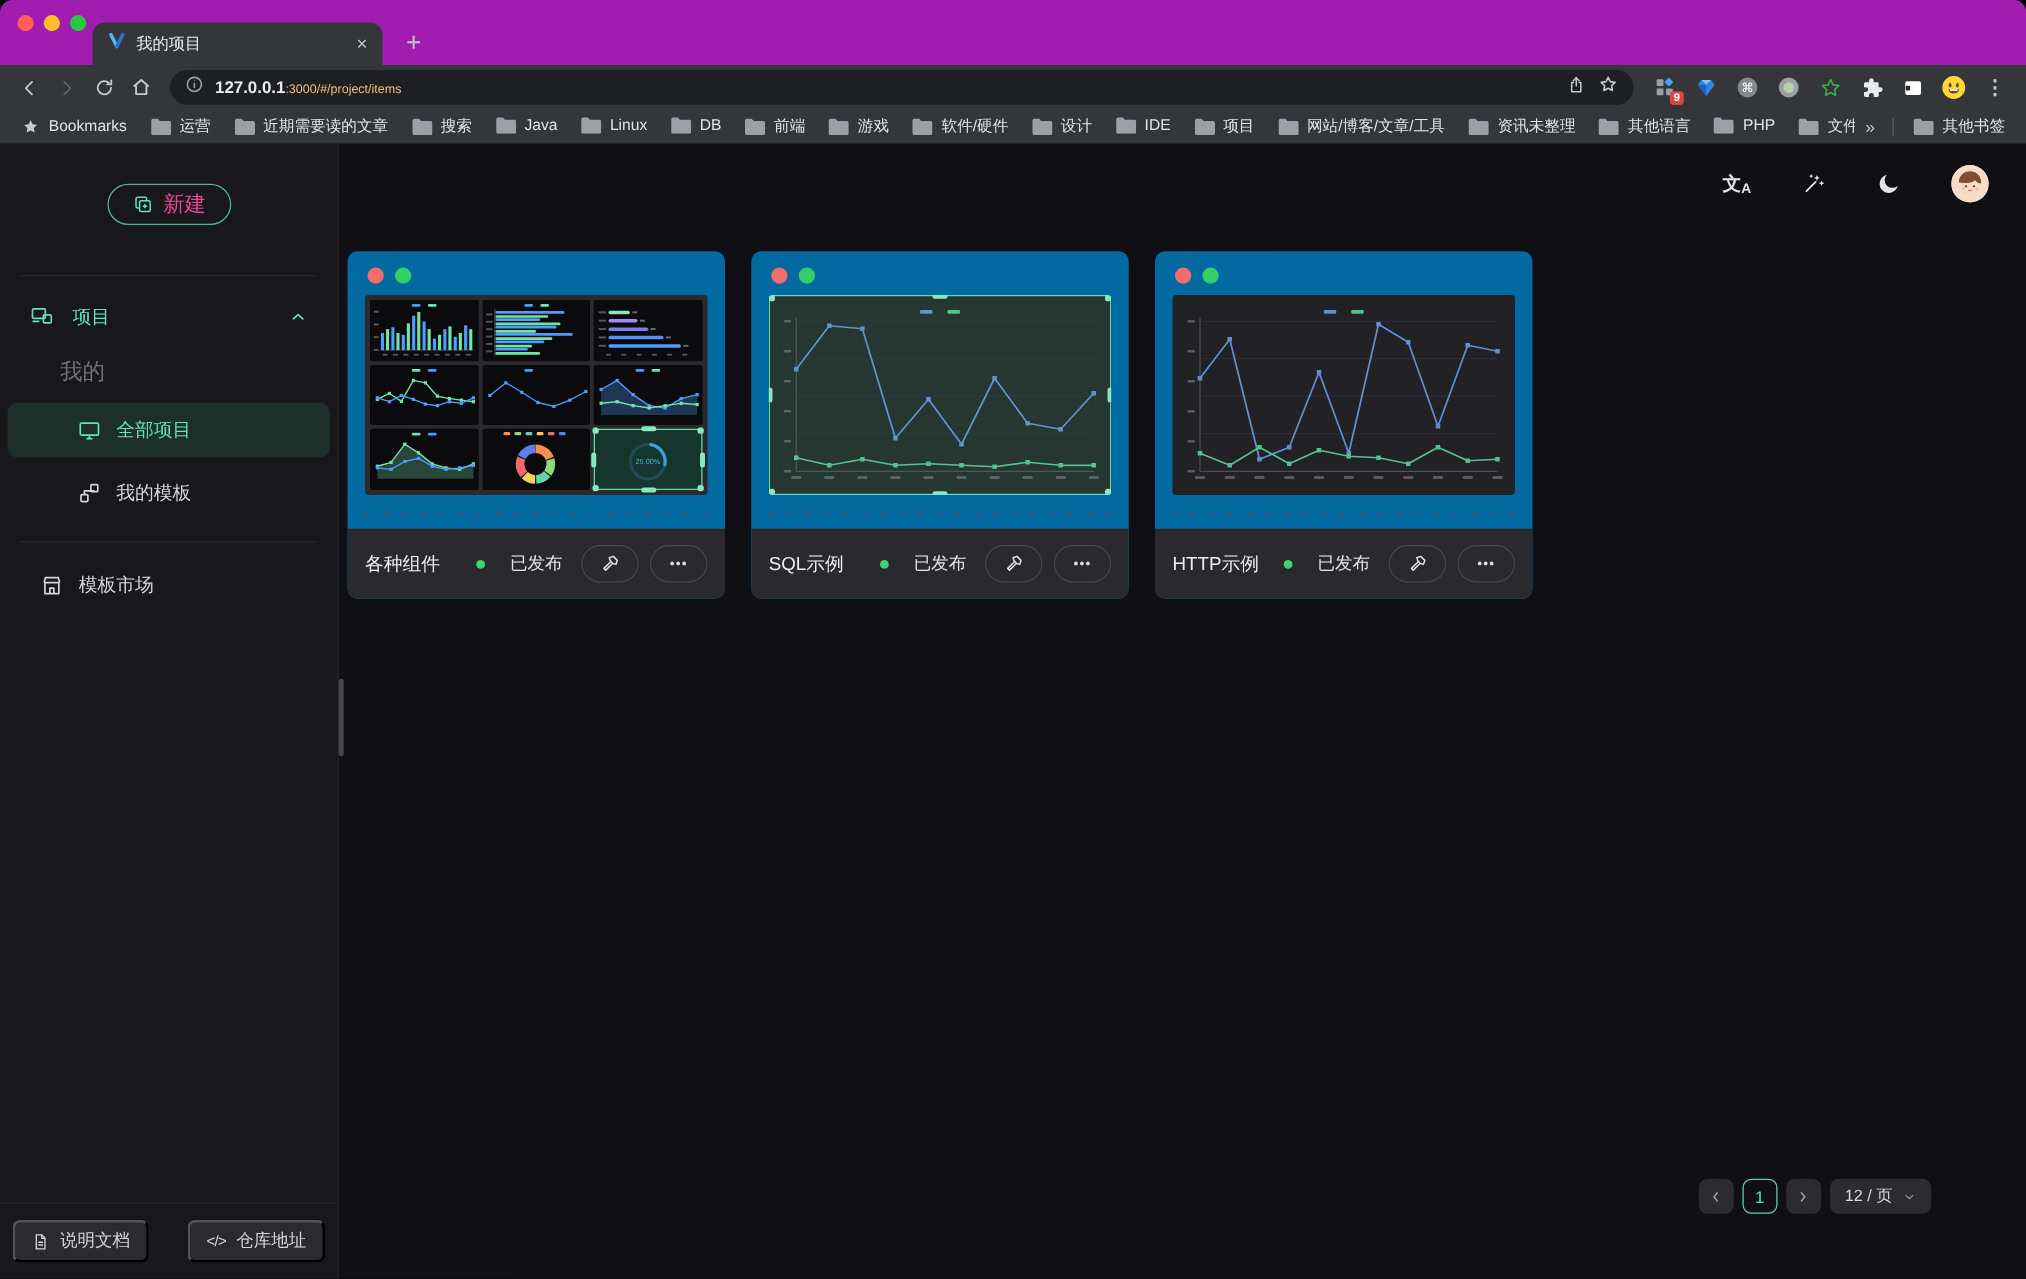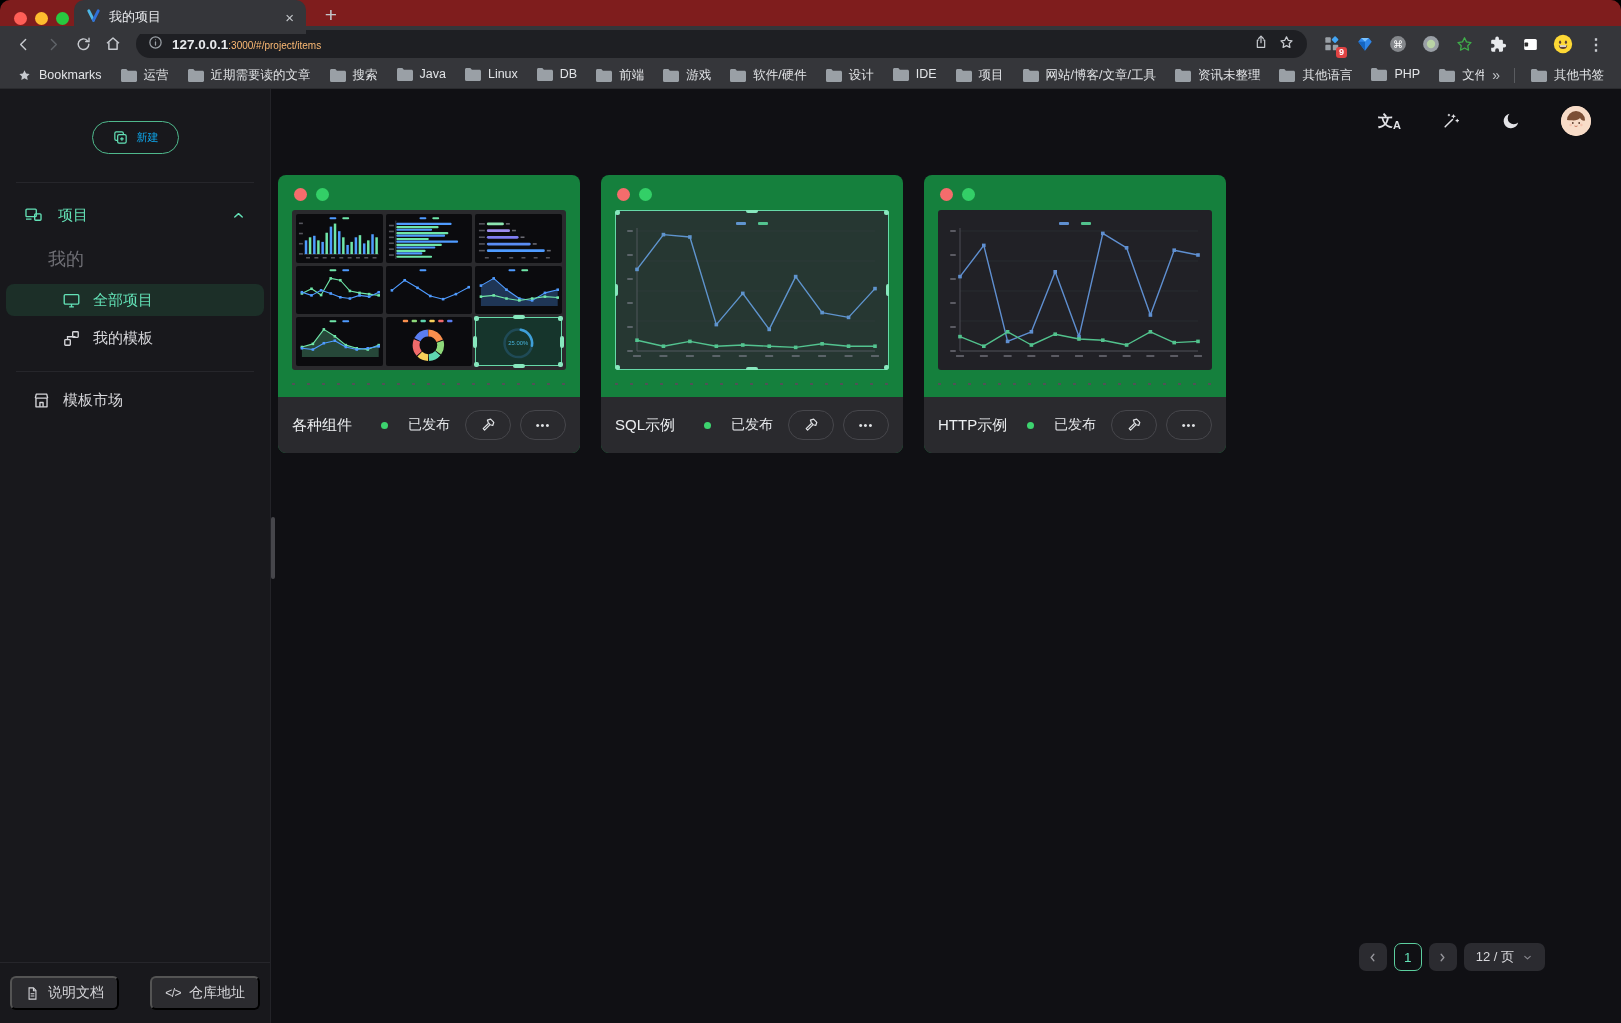--- a/index.html
+++ b/index.html
@@ -1,19 +1,19 @@
 <!DOCTYPE html>
 <html><head>
 <meta charset="utf-8">
 <style>
   html,body{margin:0;padding:0;background:#000;font-family:"Liberation Sans",sans-serif;-webkit-font-smoothing:antialiased}
   .window{width:1621px;height:1023px;border-radius:10px 10px 0 0;overflow:hidden;display:flex;flex-direction:column;background:#101014;position:relative}
 
   
-  .tabstrip{height:26px;background:#7f1d1d;position:relative;display:flex;flex:none}
+  .tabstrip{height:52px;background:#a21caf;position:relative;display:flex;align-items:flex-end;flex:none}
   .lights{position:absolute;left:14px;top:12px;display:flex;gap:8px}
   .light{width:13px;height:13px;border-radius:50%}
   .l-red{background:#ff5f57}.l-yellow{background:#febc2e}.l-green{background:#28c840}
   .tab{margin-left:74px;width:232px;height:34px;background:#35363a;border-radius:10px 10px 0 0;display:flex;align-items:center;padding:0 12px;gap:8px;box-sizing:border-box}
   .tab-title{color:#e8eaed;font-size:13px;flex:1;white-space:nowrap;overflow:hidden}
   .tab-close{color:#c3c6ca;font-size:15px;line-height:1}
   .newtab{width:30px;height:30px;display:flex;align-items:center;justify-content:center;color:#c3c6ca;font-size:21px;margin:0 0 2px 10px;font-weight:300}
 
   .toolbar{height:36px;background:#35363a;display:flex;align-items:center;padding:0 8px;flex:none}
   .nav-btn{width:30px;height:30px;display:flex;align-items:center;justify-content:center;border-radius:50%;flex:none}
@@ -27,43 +27,43 @@
 
   .bookmarks{height:26px;background:#35363a;display:flex;align-items:center;padding:0 8px;flex:none;border-bottom:1px solid #2a2b2e}
   .bm{display:flex;align-items:center;gap:7px;padding:0 9px;height:100%;color:#e2e4e7;font-size:12.5px;white-space:nowrap}
   .bm-list{display:flex;flex:1;overflow:hidden}
   .bm-overflow{color:#c3c6ca;font-size:14px;padding:0 8px}
   .bm-sep{width:1px;height:15px;background:#5a5c60;margin:0 6px}
 
   
   .app{flex:1;display:flex;min-height:0;background:#101014;position:relative}
   .sidebar{width:270px;flex:none;background:#18181c;border-right:1px solid #232328;display:flex;flex-direction:column;position:relative}
-  .new-btn{margin:32px auto 0;display:flex;align-items:center;gap:8px;height:33px;padding:0 19px;border:1px solid #4fb88c;border-radius:17px;color:#0ea5e9;font-size:11px;background:transparent}
+  .new-btn{margin:32px auto 12px;display:flex;align-items:center;gap:8px;height:33px;padding:0 19px;border:1px solid #4fb88c;border-radius:17px;color:#ec4899;font-size:17px;background:transparent}
   .sb-divider{height:1px;background:#26262b;margin:28px 16px 0}
   .section-row{display:flex;align-items:center;gap:15px;height:44px;padding:0 24px;color:#63e2b7;font-size:15px;margin-top:10px}
   .section-chevron{margin-left:auto}
   .group-label{color:#6f6f75;font-size:18px;padding:10px 0 10px 48px}
-  .sb-item{display:flex;align-items:center;gap:12px;height:32px;margin:3px 6px;border-radius:8px;padding-left:56px;color:#d6d6da;font-size:15px}
+  .sb-item{display:flex;align-items:center;gap:12px;height:44px;margin:3px 6px;border-radius:8px;padding-left:56px;color:#d6d6da;font-size:15px}
   .sb-item.active{background:#1c2f28;color:#63e2b7}
   .sb-item.root{padding-left:26px;margin-top:12px}
   .sb-footer{margin-top:auto;border-top:1px solid #26262b;padding:13px 10px;display:flex;justify-content:space-between}
   .sb-fbtn{display:flex;align-items:center;gap:8px;background:#2b2b2f;border-radius:6px;height:34px;padding:0 13px;color:#d6d6da;font-size:14px}
   .code-glyph{font-size:12px;color:#d6d6da;letter-spacing:-0.5px}
 
   .main{flex:1;display:flex;flex-direction:column;position:relative;min-width:0}
   .page-header{height:64px;display:flex;align-items:center;padding:0 30px;flex:none}
   .page-title{color:#f5361d;font-size:33px;font-weight:500;letter-spacing:1px}
   .header-icons{margin-left:auto;display:flex;align-items:center;gap:40px}
   .hicon{color:#e3e3e7;display:flex;align-items:center;justify-content:center}
   .tr-icon{font-size:15px;font-weight:700;color:#e3e3e7}
   .avatar-btn{width:30px;height:30px;border-radius:50%;overflow:hidden;background:#f6d7c0;display:flex;align-items:center;justify-content:center}
 
   .content{flex:1;position:relative;padding:22px 0 0 7px}
   .cards{display:flex;gap:21px}
-  .card{width:302px;height:278px;background:#15803d;border-radius:8px;position:relative;overflow:hidden;flex:none}
+  .card{width:302px;height:278px;background:#0369a1;border-radius:8px;position:relative;overflow:hidden;flex:none}
   .card-dots{display:flex;gap:9px;padding:13px 0 0 16px}
   .cdot{width:13px;height:13px;border-radius:50%}
   .cdot-red{background:#f56c6c}.cdot-green{background:#33cf67}
   .thumb{margin:9px 14px 0;height:160px;border-radius:3px;position:relative;overflow:hidden}
   .thumb-grid{background:#2a2a2d}
   .thumb-sql{background:#222a28}
   .thumb-http{background:#212126}
   .bigchart{display:block;margin:7px auto 0}
   .mini-grid{display:grid;grid-template-columns:repeat(3,1fr);grid-template-rows:repeat(3,1fr);gap:3px;padding:4px;height:100%;box-sizing:border-box}
   .mini{background:#0b0b0e;border-radius:2px;position:relative}

